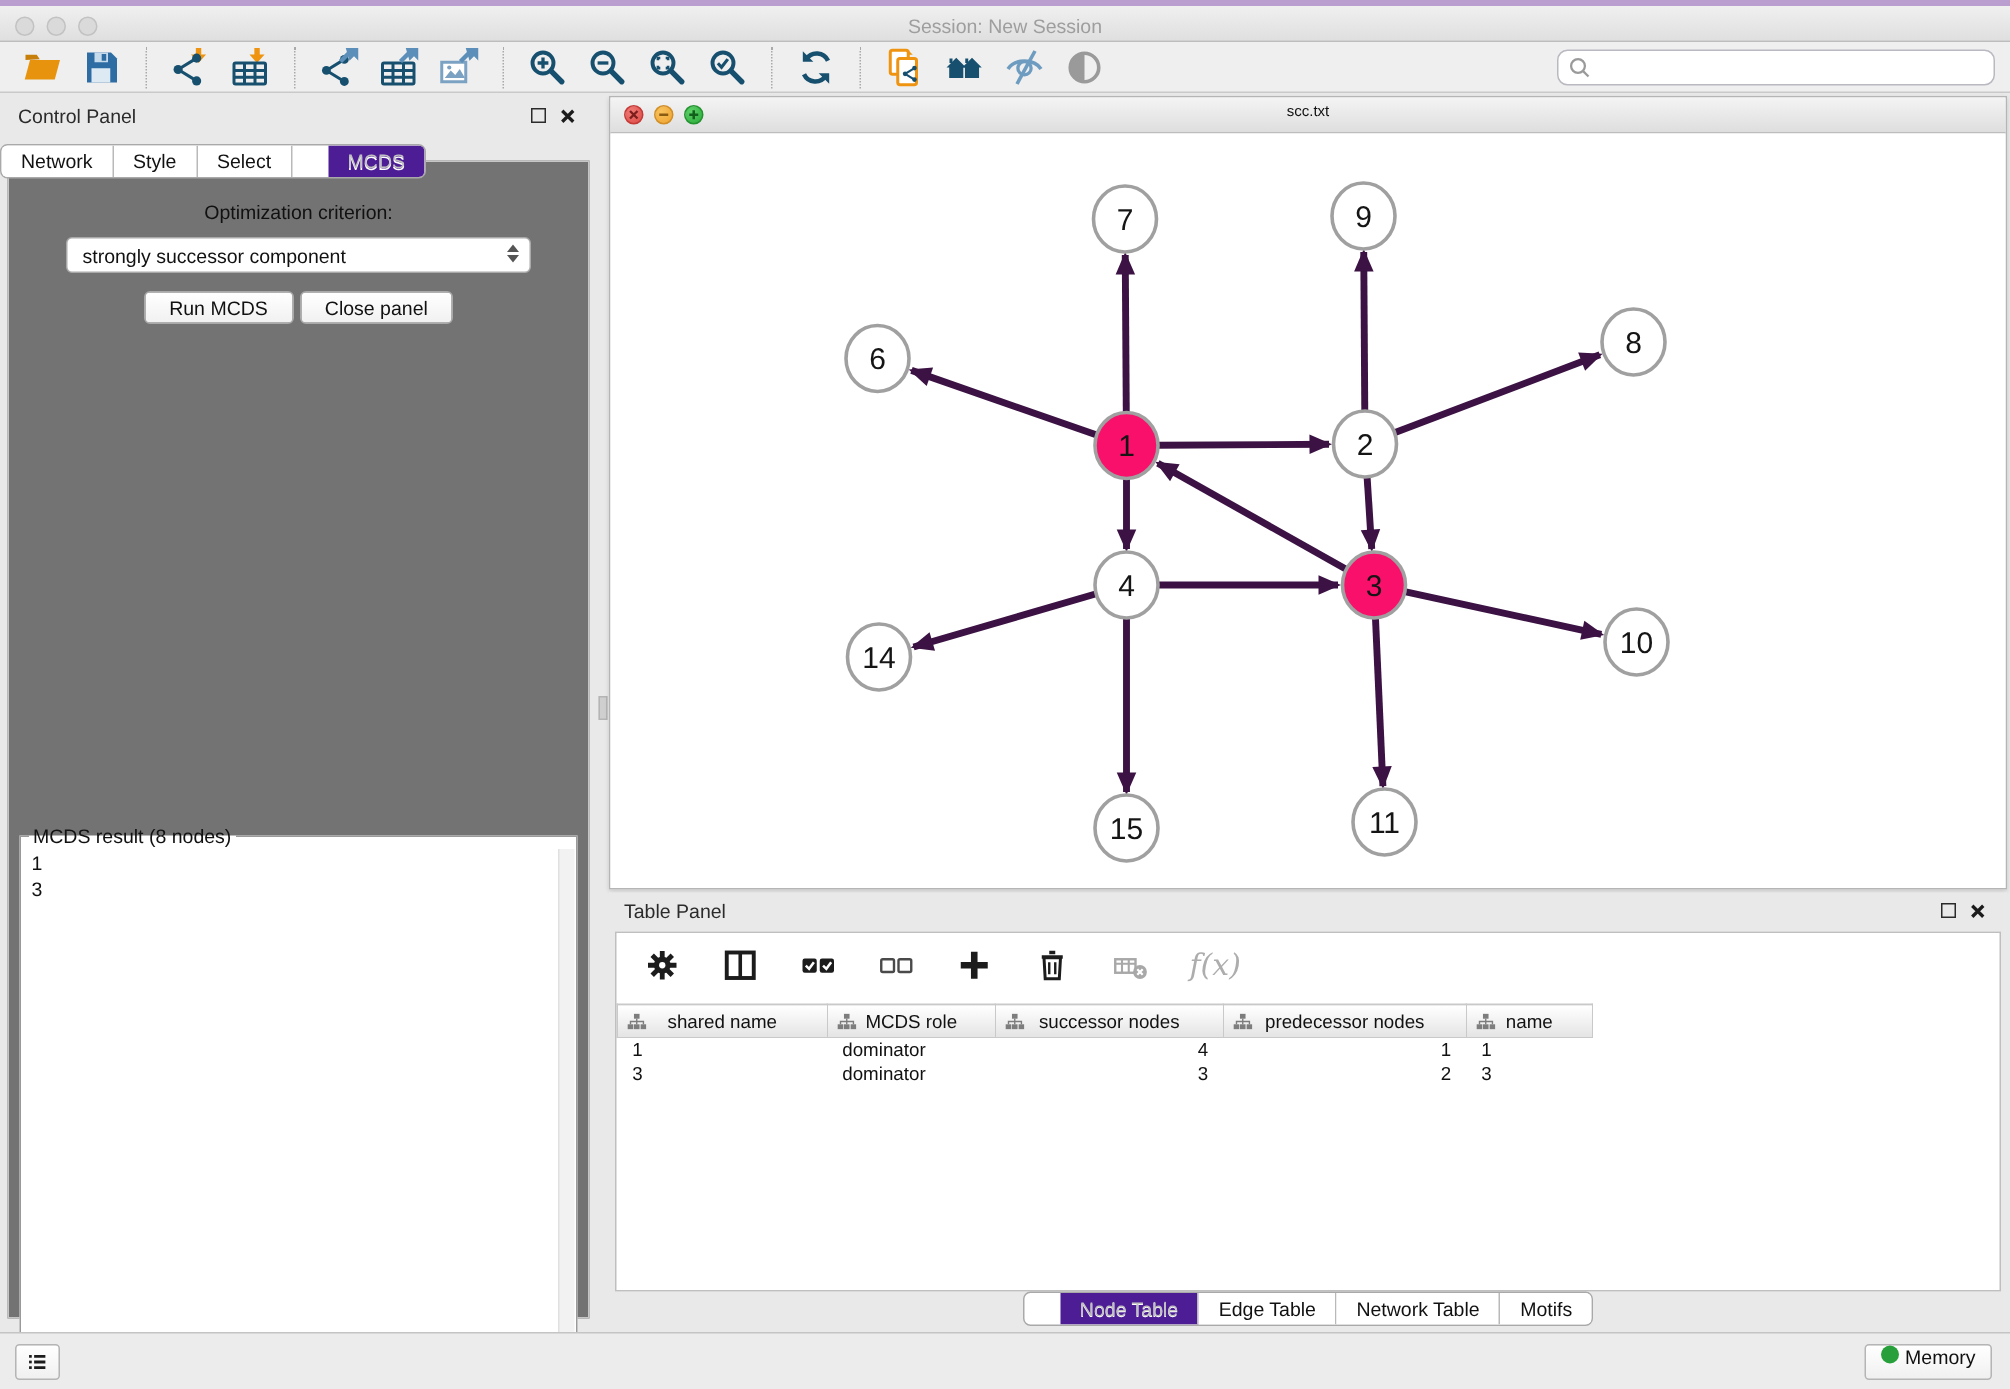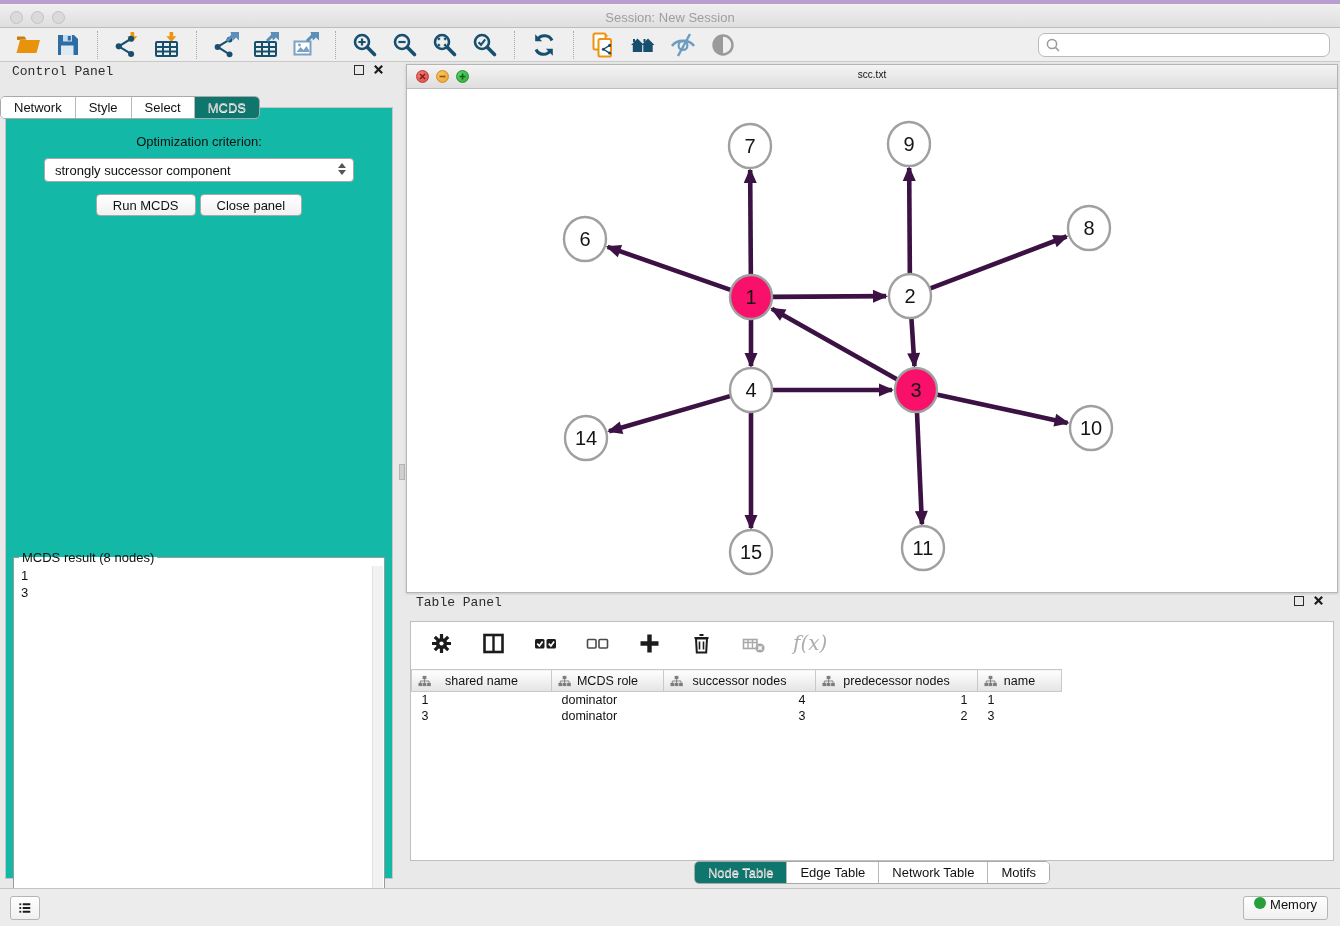--- a/index.html
+++ b/index.html
@@ -20,35 +20,35 @@
              border-bottom:1px solid #c9c9c9; display:flex; align-items:center; padding-left:8px; }
   .tb-btn { width:40px; height:30px; display:flex; align-items:center; justify-content:center; }
   .tb-btn svg { width:26px; height:26px; }
   .tb-sep { align-self:center; height:28px; border-left:1px dotted #a9a9a9; margin:0 9px; }
   .search-wrap { position:absolute; right:10px; top:5px; width:292px; height:24px; background:#fff;
                  border:1px solid #b9b9c2; border-radius:7px; display:flex; align-items:center; padding-left:6px; }
   .search-wrap svg { width:16px; height:16px; }
   .search-input { border:none; outline:none; flex:1; height:20px; font-size:13px; background:transparent; }
 
   
-  .panel-header { display:flex; align-items:flex-start; font-size:13px; color:#2b2b2b;font-family:Liberation Mono, monospace; }
+  .panel-header { display:flex; align-items:center; font-size:13px; color:#2b2b2b; }
   .ph-icons { margin-left:auto; display:flex; align-items:center; gap:9px; }
   .float-ico { width:10px; height:10px; border:1.5px solid #2b2b2b; display:inline-block; }
   .close-ico svg { width:11px; height:11px; display:block; }
 
   
   .control-panel { position:absolute; left:0; top:64px; width:398px; height:822px; background:#e9e9e9; }
   .cp-header { height:26px; padding:0 14px 0 12px; }
   .cp-tabs { position:absolute; left:0; top:32px; width:100%; display:flex; justify-content:flex-start; z-index:2; }
   .tabgroup { display:flex; border:1px solid #a9a9a9; border-radius:5px; overflow:hidden; background:#fff; }
   .tab { padding:3px 13px; font-size:13px; color:#111; background:#fff; border-right:1px solid #b9b9b9; cursor:default; }
   .tab:last-child { border-right:none; }
-  .tab.selected { background:#0f766e; color:#c0c0c0; text-shadow:0 1px 0 #fff; }
+  .tab.selected { background:#4c1d95; color:#c0c0c0; text-shadow:0 1px 0 #fff;margin-left:24px; }
   .cp-body { position:absolute; left:5px; top:43px; width:388px; height:772px;
-             background:#14b8a6; border:1px solid #c6c6c6; }
+             background:#737373; border:1px solid #c6c6c6; }
   .opt-label { margin-top:26px; text-align:center; font-size:13px; color:#111; }
   .combo { position:relative; margin:9px auto 0; width:310px; height:24px; background:#fff;
            border:1px solid #a9a9a9; border-radius:4px; font-size:13px; color:#111;
            display:flex; align-items:center; padding:0 22px 0 10px; }
   .combo .stepper { position:absolute; right:7px; top:4px; display:flex; flex-direction:column; gap:2px; }
   .stepper i { display:block; width:0; height:0; border-left:4px solid transparent; border-right:4px solid transparent; }
   .stepper .up { border-bottom:5px solid #555; }
   .stepper .dn { border-top:5px solid #555; }
   .btn-row { margin-top:12px; display:flex; justify-content:center; gap:4px; }
   .btn { height:22px; padding:0 16px; background:linear-gradient(#ffffff,#f1f1f1);

